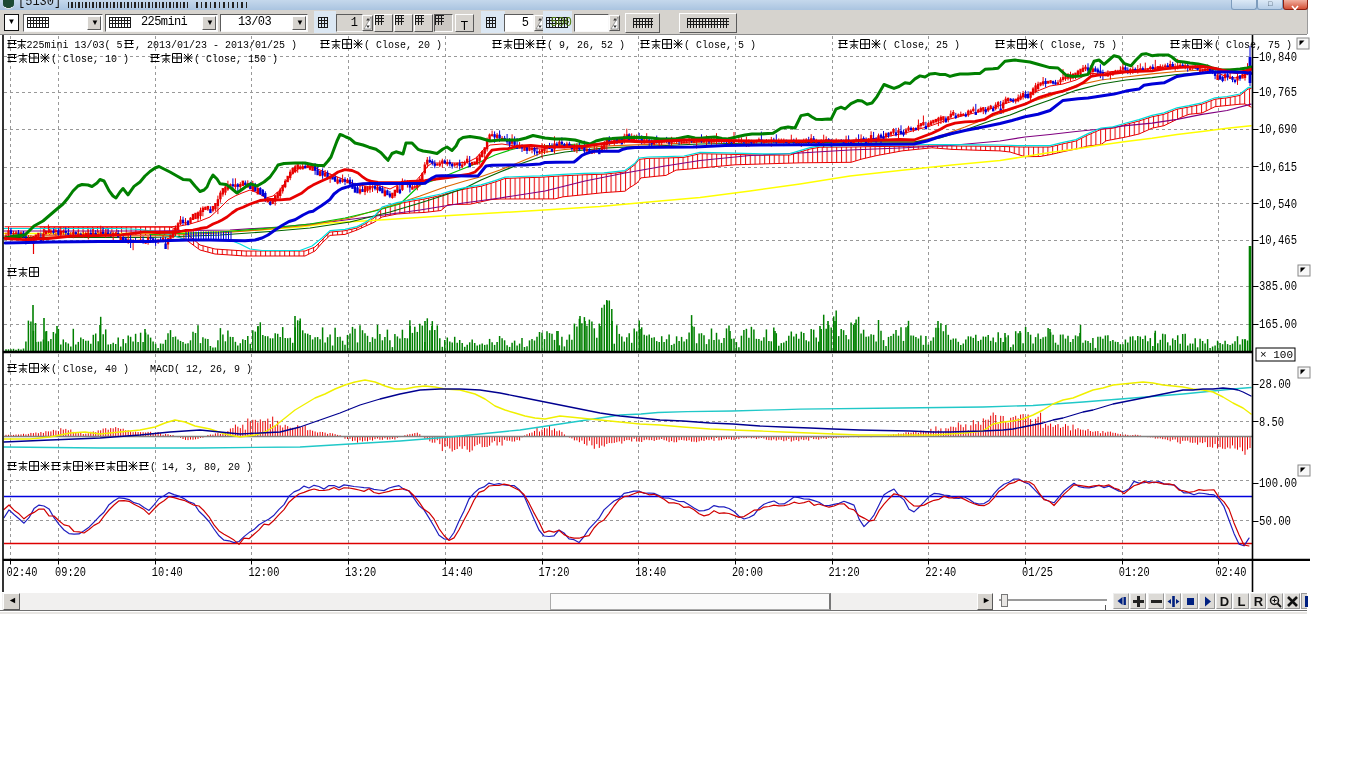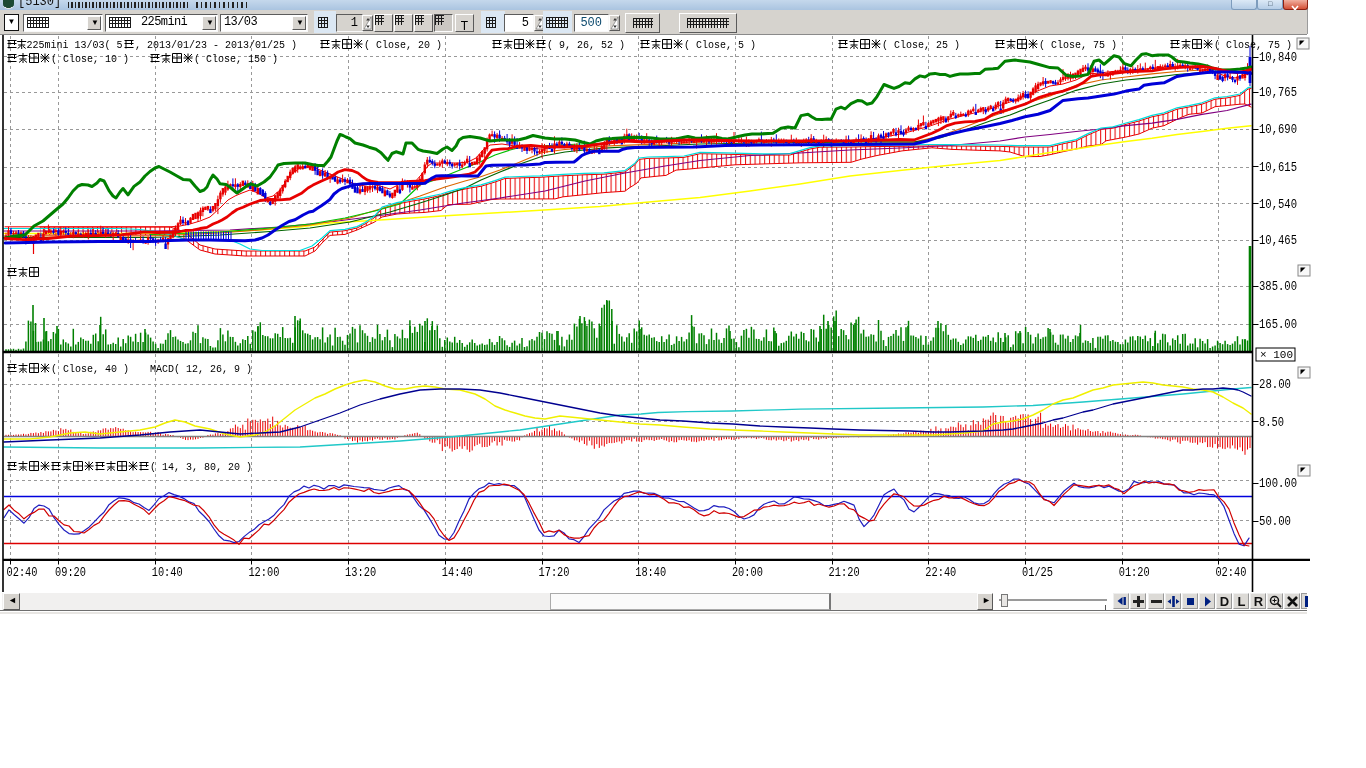--- a/index.html
+++ b/index.html
@@ -2280,21 +2280,21 @@
 <div style="position:absolute;left:87px;top:16px;width:14px;height:14px;background:#d6d3ce;border-top:1px solid #fdfdfd;border-left:1px solid #fdfdfd;border-right:1px solid #5a5a5a;border-bottom:1px solid #5a5a5a;box-sizing:border-box;">
     <span style="position:absolute;left:3px;top:1px;font-size:8px">▼</span>
   </div>
 <div style="position:absolute;left:105px;top:14px;width:113px;height:18px;background:#fff;border-top:1px solid #5c5c5c;border-left:1px solid #5c5c5c;border-right:1px solid #f8f8f8;border-bottom:1px solid #f8f8f8;box-sizing:border-box"></div>
 <div style="position:absolute;left:109px;top:17px;width:22px;height:11px;background:repeating-linear-gradient(#1a1a1a 0 1px,rgba(0,0,0,0) 1px 3.2px),repeating-linear-gradient(90deg,#1a1a1a 0 1px,rgba(0,0,0,0) 1px 3px),repeating-linear-gradient(90deg,rgba(0,0,0,0) 0 10px,#fff 10px 12px)"></div>
 <div style="position:absolute;left:141px;top:15px;width:81px;font:12px 'Liberation Mono';color:#000;letter-spacing:-0.6px">225mini</div>
 <div style="position:absolute;left:202px;top:16px;width:14px;height:14px;background:#d6d3ce;border-top:1px solid #fdfdfd;border-left:1px solid #fdfdfd;border-right:1px solid #5a5a5a;border-bottom:1px solid #5a5a5a;box-sizing:border-box;">
     <span style="position:absolute;left:3px;top:1px;font-size:8px">▼</span>
   </div>
 <div style="position:absolute;left:220px;top:14px;width:88px;height:18px;background:#fff;border-top:1px solid #5c5c5c;border-left:1px solid #5c5c5c;border-right:1px solid #f8f8f8;border-bottom:1px solid #f8f8f8;box-sizing:border-box"></div>
-<div style="position:absolute;left:224px;top:15px;width:80px;font:12px 'Liberation Mono';color:#000;letter-spacing:-0.6px">13/03</div>
+<div style="position:absolute;left:238px;top:15px;width:80px;font:12px 'Liberation Mono';color:#000;letter-spacing:-0.6px">13/03</div>
 <div style="position:absolute;left:292px;top:16px;width:14px;height:14px;background:#d6d3ce;border-top:1px solid #fdfdfd;border-left:1px solid #fdfdfd;border-right:1px solid #5a5a5a;border-bottom:1px solid #5a5a5a;box-sizing:border-box;">
     <span style="position:absolute;left:3px;top:1px;font-size:8px">▼</span>
   </div>
 <div style="position:absolute;left:314px;top:11px;width:22px;height:22px;background:#dbe7f3"></div>
 <div style="position:absolute;left:318px;top:17px;width:10px;height:11px;background:repeating-linear-gradient(#1a1a1a 0 1px,rgba(0,0,0,0) 1px 3.2px),repeating-linear-gradient(90deg,#1a1a1a 0 1px,rgba(0,0,0,0) 1px 3px),repeating-linear-gradient(90deg,rgba(0,0,0,0) 0 10px,#fff 10px 12px)"></div>
 <div style="position:absolute;left:336px;top:14px;width:27px;height:18px;background:#d6d3ce;border-top:1px solid #5c5c5c;border-left:1px solid #5c5c5c;border-right:1px solid #f8f8f8;border-bottom:1px solid #f8f8f8;box-sizing:border-box"></div>
 <div style="position:absolute;left:336px;top:16px;width:22px;text-align:right;font:12px 'Liberation Mono';color:#000">1</div>
 <div style="position:absolute;left:362px;top:15px;width:11px;height:16px;background:#d6d3ce;border-top:1px solid #fdfdfd;border-left:1px solid #fdfdfd;border-right:1px solid #5a5a5a;border-bottom:1px solid #5a5a5a;box-sizing:border-box;">
     <svg width="9" height="14" style="position:absolute;left:0;top:0">
       <path d="M8 1 L8 13 L1 13 Z" fill="#fff" stroke="#777" stroke-width="0.7"></path>
@@ -2322,21 +2322,21 @@
 <div style="position:absolute;left:534px;top:15px;width:11px;height:16px;background:#d6d3ce;border-top:1px solid #fdfdfd;border-left:1px solid #fdfdfd;border-right:1px solid #5a5a5a;border-bottom:1px solid #5a5a5a;box-sizing:border-box;">
     <svg width="9" height="14" style="position:absolute;left:0;top:0">
       <path d="M8 1 L8 13 L1 13 Z" fill="#fff" stroke="#777" stroke-width="0.7"></path>
       <path d="M3.2 4.5 l1.8 -2.6 l1.8 2.6 z" fill="#333"></path>
       <path d="M3.2 9.5 l1.8 2.6 l1.8 -2.6 z" fill="#333"></path>
     </svg>
   </div>
 <div style="position:absolute;left:543px;top:11px;width:29px;height:22px;background:#dbe7f3"></div>
 <div style="position:absolute;left:546px;top:17px;width:22px;height:11px;background:repeating-linear-gradient(#1a1a1a 0 1px,rgba(0,0,0,0) 1px 3.2px),repeating-linear-gradient(90deg,#1a1a1a 0 1px,rgba(0,0,0,0) 1px 3px),repeating-linear-gradient(90deg,rgba(0,0,0,0) 0 10px,#fff 10px 12px)"></div>
 <div style="position:absolute;left:574px;top:14px;width:35px;height:18px;background:#fff;border-top:1px solid #5c5c5c;border-left:1px solid #5c5c5c;border-right:1px solid #f8f8f8;border-bottom:1px solid #f8f8f8;box-sizing:border-box"></div>
-<div style="position:absolute;left:572px;top:16px;width:30px;text-align:right;font:12px 'Liberation Mono';color:#0c4a6e">500</div>
+<div style="position:absolute;left:542px;top:16px;width:30px;text-align:right;font:12px 'Liberation Mono';color:#4d7c0f">500</div>
 <div style="position:absolute;left:609px;top:15px;width:11px;height:16px;background:#d6d3ce;border-top:1px solid #fdfdfd;border-left:1px solid #fdfdfd;border-right:1px solid #5a5a5a;border-bottom:1px solid #5a5a5a;box-sizing:border-box;">
     <svg width="9" height="14" style="position:absolute;left:0;top:0">
       <path d="M8 1 L8 13 L1 13 Z" fill="#fff" stroke="#777" stroke-width="0.7"></path>
       <path d="M3.2 4.5 l1.8 -2.6 l1.8 2.6 z" fill="#333"></path>
       <path d="M3.2 9.5 l1.8 2.6 l1.8 -2.6 z" fill="#333"></path>
     </svg>
   </div>
 <div style="position:absolute;left:625px;top:13px;width:35px;height:20px;background:#d6d3ce;border-top:1px solid #fdfdfd;border-left:1px solid #fdfdfd;border-right:1px solid #5a5a5a;border-bottom:1px solid #5a5a5a;box-sizing:border-box;">
     <div style="position:relative;margin:4px auto 0;;width:20px;height:10px;background:repeating-linear-gradient(#1a1a1a 0 1px,rgba(0,0,0,0) 1px 3.2px),repeating-linear-gradient(90deg,#1a1a1a 0 1px,rgba(0,0,0,0) 1px 3px),repeating-linear-gradient(90deg,rgba(0,0,0,0) 0 9px,#fff 9px 11px)"></div>
   </div>

